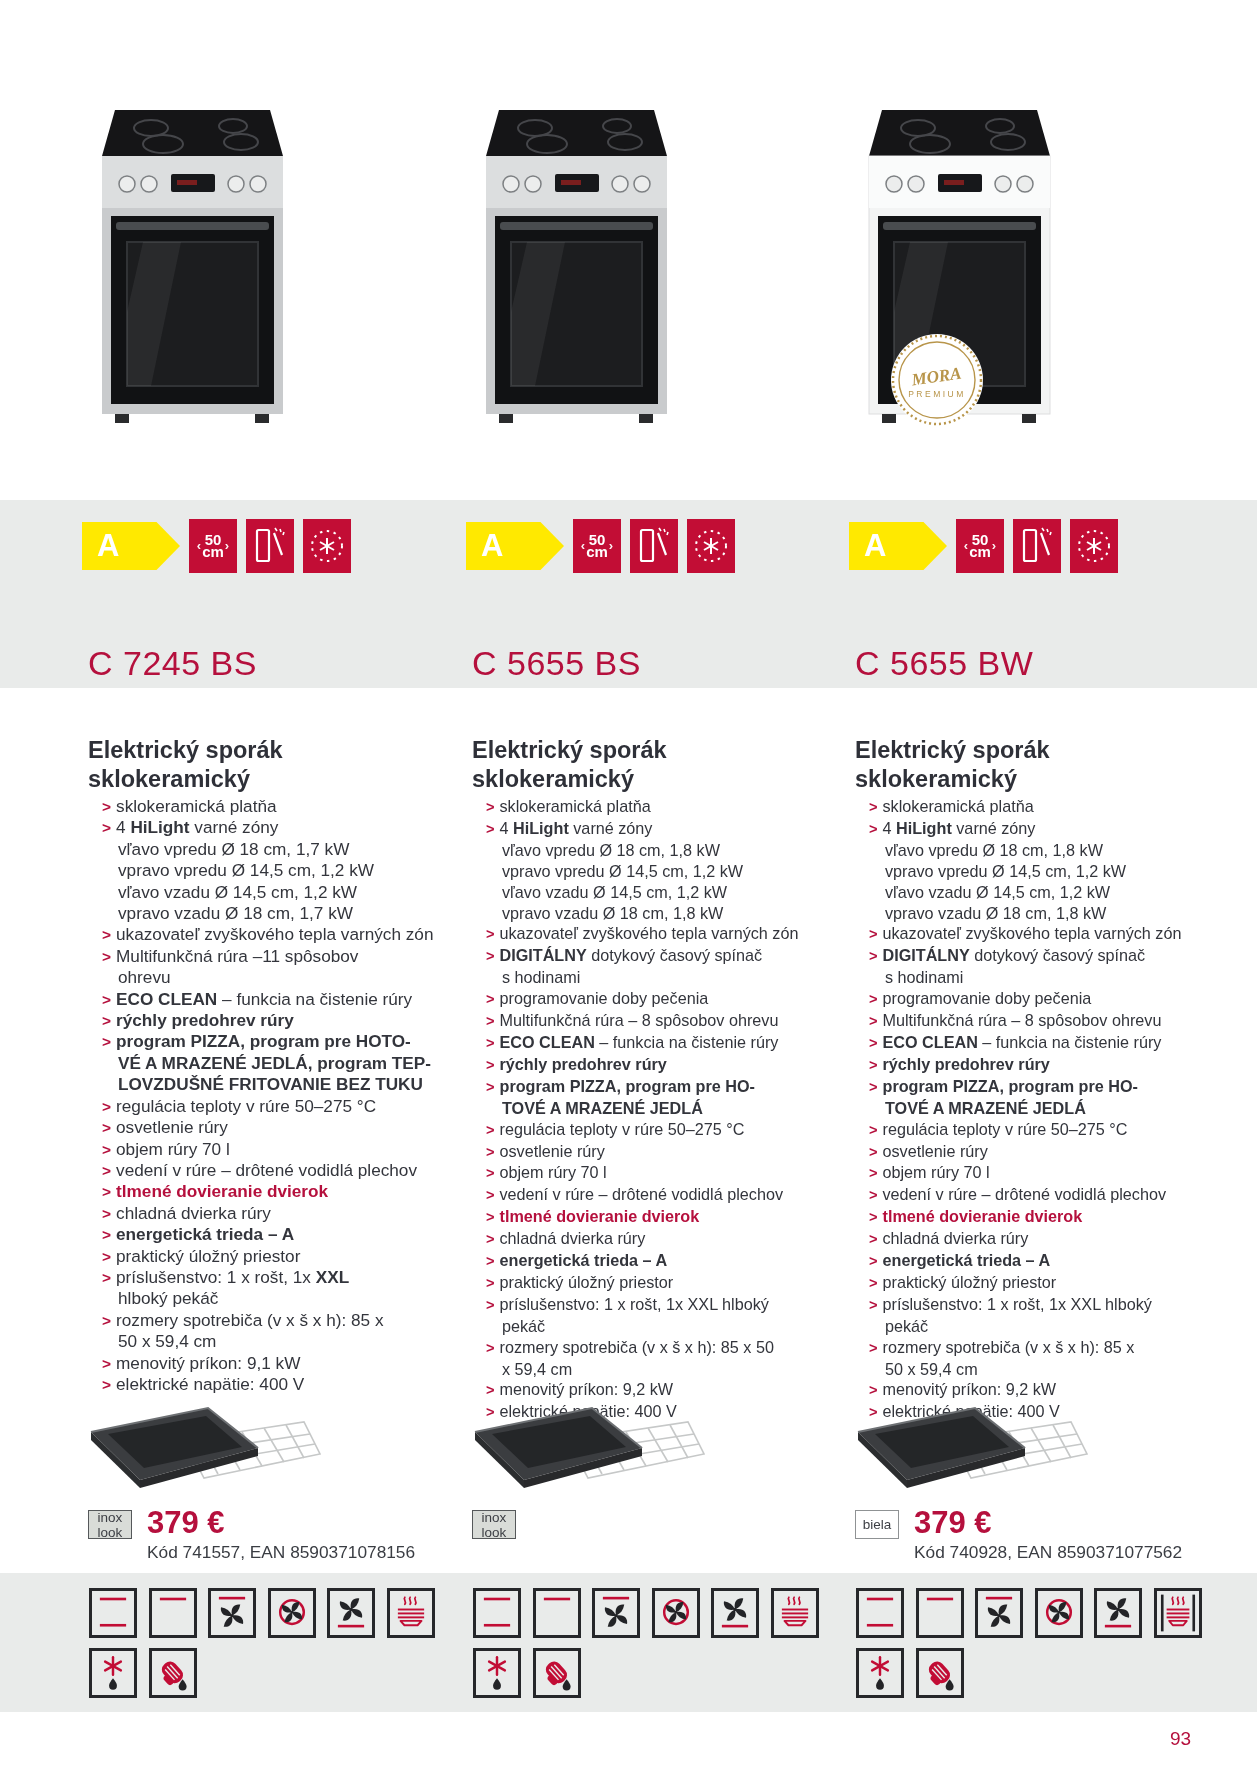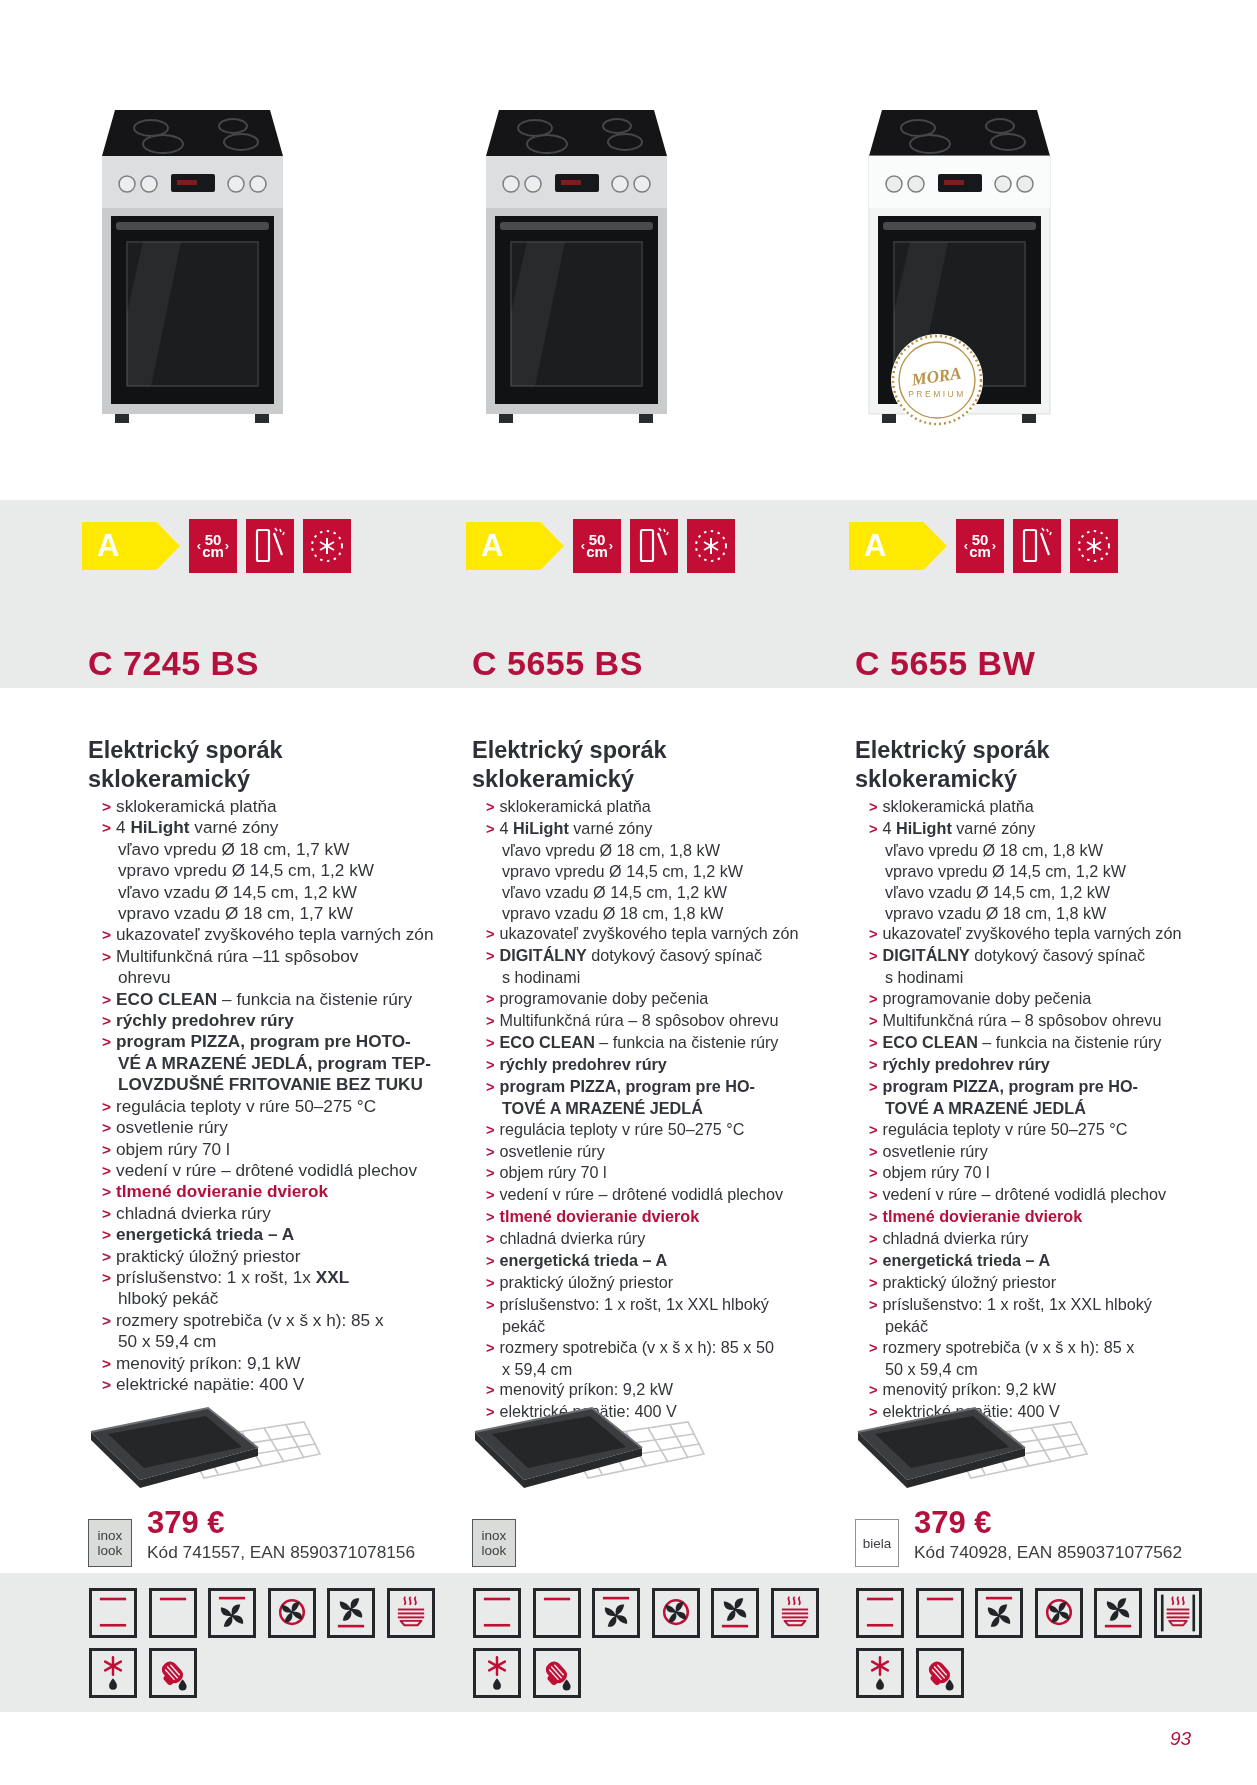--- a/index.html
+++ b/index.html
@@ -29,53 +29,53 @@
            clip-path:polygon(0 0,76% 0,100% 50%,76% 100%,0 100%);
            display:flex;align-items:center;}
   .e-arrow span{color:#fff;font-size:31px;font-weight:bold;padding-left:15px;}
   .etile{width:48px;height:54px;background:#c20d35;margin-left:9px;display:flex;
          align-items:center;justify-content:center;color:#fff;}
   .etile svg{width:36px;height:40px;}
   .wtile{gap:1px;font-weight:bold;}
   .wtile .chev{font-size:13px;line-height:10px;opacity:.95;}
   .wtile .wv{display:flex;flex-direction:column;align-items:center;font-size:15px;line-height:12px;}
 
-  .model{position:absolute;top:644px;left:0;margin:0;font-size:34px;font-weight:700;
+  .model{position:absolute;top:644px;left:0;margin:0;font-size:34px;font-weight:400;
          color:#b5103d;letter-spacing:.5px;white-space:nowrap;}
   .subtitle{position:absolute;top:736px;left:0;margin:0;width:300px;font-size:23.5px;
             font-weight:700;color:#2e3038;line-height:29px;}
 
   .specs{position:absolute;top:782px;left:0;margin:14px;padding:0;width:380px;}
   .specs.lg{font-size:17.2px;line-height:21.4px;}
   .specs.sm{font-size:16.2px;line-height:20.9px;}
   .specs li{list-style:none;padding-left:16px;text-indent:-16px;white-space:nowrap;}
   .specs li.cont{text-indent:0;}
   .specs li.red{color:#b5103d;}
   .specs .bu{color:#b5103d;font-weight:700;margin-right:5px;font-size:.9em;}
   .specs b{font-weight:700;}
 
   .accessory{position:absolute;top:1400px;left:-2px;width:240px;height:100px;}
   .accessory svg{width:100%;height:100%;}
 
   .pricerow{position:absolute;top:1508px;left:0;display:flex;align-items:flex-start;}
-  .finish{width:44px;height:48px;box-sizing:border-box;display:flex;flex-direction:column;
+  .finish{width:44px;height:29px;box-sizing:border-box;display:flex;flex-direction:column;
           align-items:center;justify-content:center;font-size:13.5px;line-height:15px;
-          color:#3c3e44;margin-top:11px;text-align:center;}
+          color:#3c3e44;margin-top:2px;text-align:center;}
   .finish.inox{background:#d9dcd8;border:1.5px solid #55585a;}
   .finish.white{background:#ffffff;border:1.5px solid #8f9294;}
   .pricebox{margin-left:15px;}
   .amount{font-size:31px;font-weight:700;color:#b5103d;line-height:29px;}
   .code{font-size:17.3px;color:#3a3d43;margin-top:5px;white-space:nowrap;}
 
   .icons{position:absolute;top:1588px;left:1px;}
   .irow{display:flex;gap:11.5px;margin-bottom:10px;}
   .tile{width:48px;height:50px;box-sizing:border-box;border:3px solid #26272a;}
   .tile svg{width:100%;height:100%;display:block;}
 
-  .pagenum{position:absolute;top:1728px;left:1170px;font-size:19px;color:#b5103d;font-style:italic;}
+  .pagenum{position:absolute;top:1728px;left:1170px;font-size:19px;color:#b5103d;}
 </style>
 </head>
 <body>
 
 <div class="page">
   <div class="band" id="band1"></div>
   <div class="band" id="band2"></div>
   <div class="pagenum">93</div>
 <div class="col v-silver" style="left: 88px;">
 

